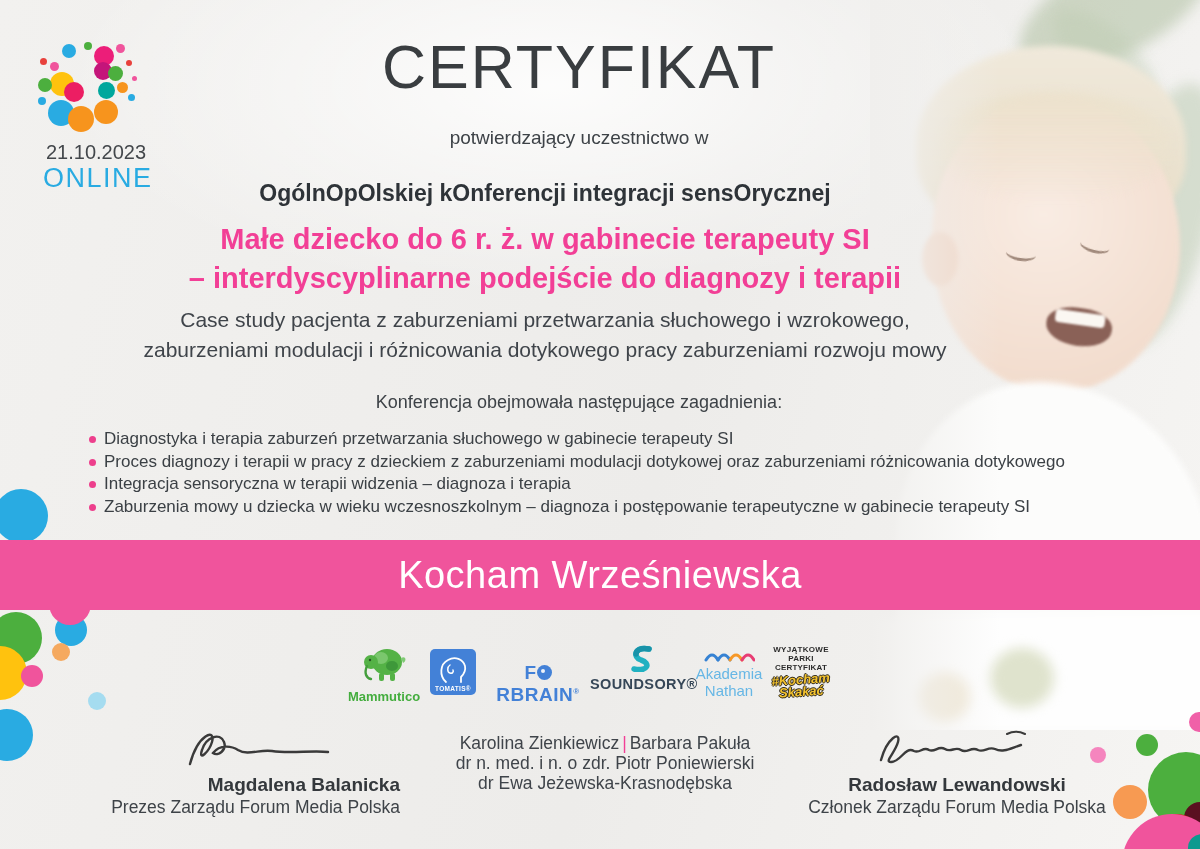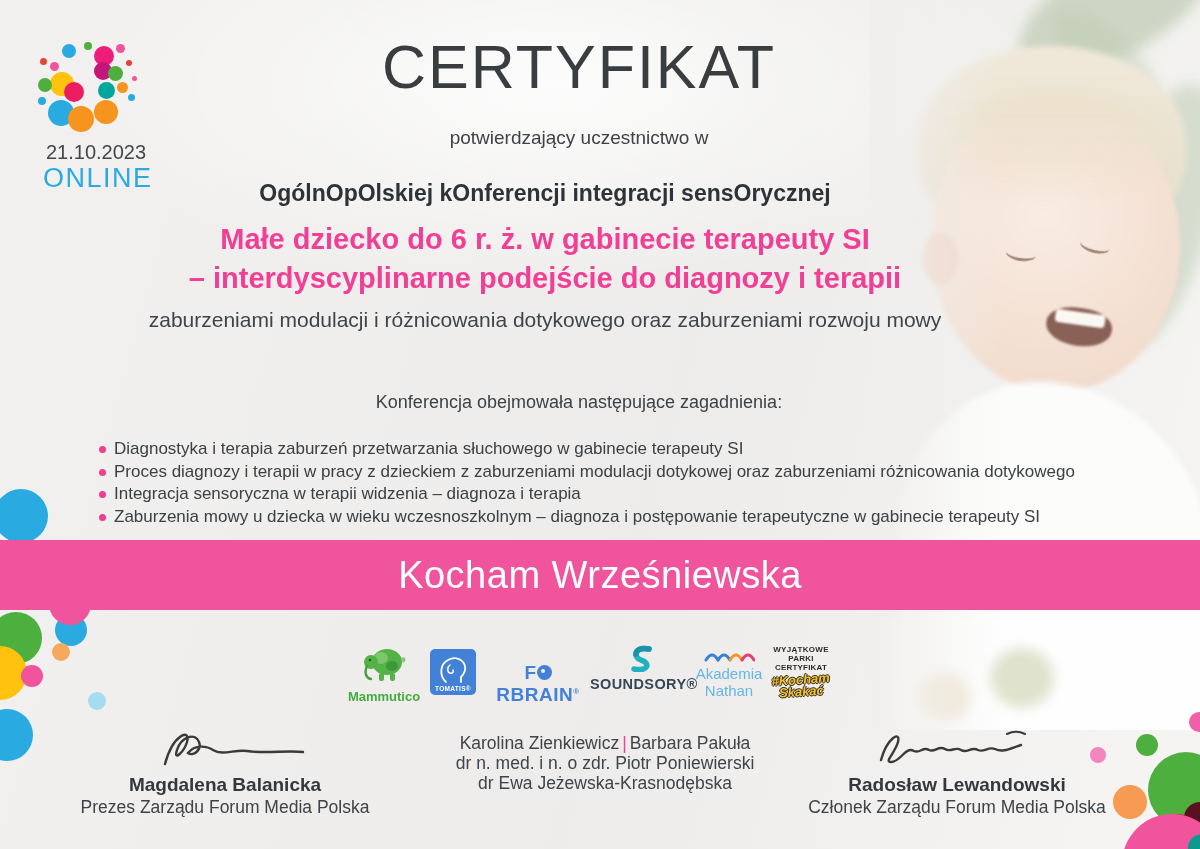--- a/index.html
+++ b/index.html
@@ -49,21 +49,21 @@
   .cert-title{top:32px;font-size:61px;font-weight:500;letter-spacing:2px;color:#393d40;}
   .cert-sub{top:127px;font-size:19px;color:#3d4247;}
   .conf-name{top:180px;font-size:23px;font-weight:700;color:#2e3338;}
   .topic{top:220px;font-size:29px;line-height:39px;font-weight:700;color:#f23f96;}
   .descr{top:305px;font-size:21px;line-height:30px;color:#3f444a;}
   .agenda-intro{top:392px;font-size:18px;color:#3d4247;}
   .date-txt{position:absolute;left:46px;top:141px;font-size:20px;font-weight:500;color:#43474b;z-index:3;}
   .online-txt{position:absolute;left:43px;top:163px;font-size:27px;font-weight:500;letter-spacing:1.5px;color:#29ABE2;z-index:3;}
 
   
-  .bullets{position:absolute;left:98px;top:422px;z-index:3;list-style:none;margin:16px;padding:0;}
+  .bullets{position:absolute;left:98px;top:422px;z-index:3;list-style:none;margin:6px;padding:0;}
   .bullets li{position:relative;font-size:17px;line-height:22.5px;color:#3b4045;padding-left:0;}
   .bullets li::before{content:"";position:absolute;left:-15px;top:8px;width:7px;height:7px;border-radius:50%;background:#ed3f8c;}
 
   
   .banner{position:absolute;left:0;top:540px;width:1200px;height:70px;background:#f0549c;z-index:2;
     display:flex;align-items:center;justify-content:center;}
   .banner .name{font-size:38px;font-weight:300;color:#ffffff;letter-spacing:.5px;}
 
   
   .partner{position:absolute;z-index:3;text-align:center;opacity:.95;}
@@ -80,21 +80,21 @@
   .p-soundsory .lbl{font-size:14.5px;font-weight:700;color:#2c3e50;letter-spacing:.4px;margin-top:0px;}
   .p-akademia{left:686px;top:648px;width:86px;font-size:15px;line-height:17px;color:#5fb4e5;}
   .p-trampoliny{left:762px;top:645px;width:78px;color:#1e1e1e;}
   .p-trampoliny .t1{font-size:8px;font-weight:700;letter-spacing:.3px;}
   .p-trampoliny .t2{font-size:8px;font-weight:700;letter-spacing:.2px;}
   .p-trampoliny .hash{font-size:13px;line-height:12px;font-weight:700;font-style:italic;color:#f4c024;
     text-shadow:-1px 0 #2b2516,1px 0 #2b2516,0 -1px #2b2516,0 1px #2b2516;transform:rotate(-4deg);margin-top:2px;}
 
   
   .sig-block{position:absolute;width:300px;text-align:center;z-index:3;}
-  .sig-left{left:75px;top:722px;}
+  .sig-left{left:100px;top:722px;text-align:right;}
   .sig-right{left:807px;top:722px;}
   .sig-block svg{display:block;margin:0 auto;}
   .sig-name{font-size:19px;font-weight:700;color:#34383c;margin-top:2px;}
   .sig-role{font-size:17.5px;color:#3e4348;margin-top:1px;}
   .speakers{position:absolute;left:455px;top:733px;width:300px;text-align:center;z-index:3;}
   .speakers .lbl{font-size:18px;font-weight:700;color:#f23f96;}
   .speakers .row{font-size:17.5px;line-height:20px;color:#3f444a;}
   .speakers .sep{color:#f23f96;padding:0 3px;}
 
   
@@ -153,21 +153,22 @@
   <div class="online-txt">ONLINE</div>
 
   <div class="col1 cert-title">CERTYFIKAT</div>
   <div class="col1 cert-sub">potwierdzający uczestnictwo w</div>
   <div class="col2 conf-name">OgólnOpOlskiej kOnferencji integracji sensOrycznej</div>
   <div class="col2 topic">
     <div>Małe dziecko do 6 r. ż. w gabinecie terapeuty SI</div>
     <div>– interdyscyplinarne podejście do diagnozy i terapii</div>
   </div>
   <div class="col2 descr">
-    <div>zaburzeniami modulacji i różnicowania dotykowego oraz zaburzeniami rozwoju mowy</div>
+    <div>Case study pacjenta z zaburzeniami przetwarzania słuchowego i wzrokowego,</div>
+    <div>zaburzeniami modulacji i różnicowania dotykowego pracy zaburzeniami rozwoju mowy</div>
   </div>
   <div class="col1 agenda-intro">Konferencja obejmowała następujące zagadnienia:</div>
 
   <ul class="bullets">
     <li>Diagnostyka i terapia zaburzeń przetwarzania słuchowego w gabinecie terapeuty SI</li>
     <li>Proces diagnozy i terapii w pracy z dzieckiem z zaburzeniami modulacji dotykowej oraz zaburzeniami różnicowania dotykowego</li>
     <li>Integracja sensoryczna w terapii widzenia – diagnoza i terapia</li>
     <li>Zaburzenia mowy u dziecka w wieku wczesnoszkolnym – diagnoza i postępowanie terapeutyczne w gabinecie terapeuty SI</li>
   </ul>
 

